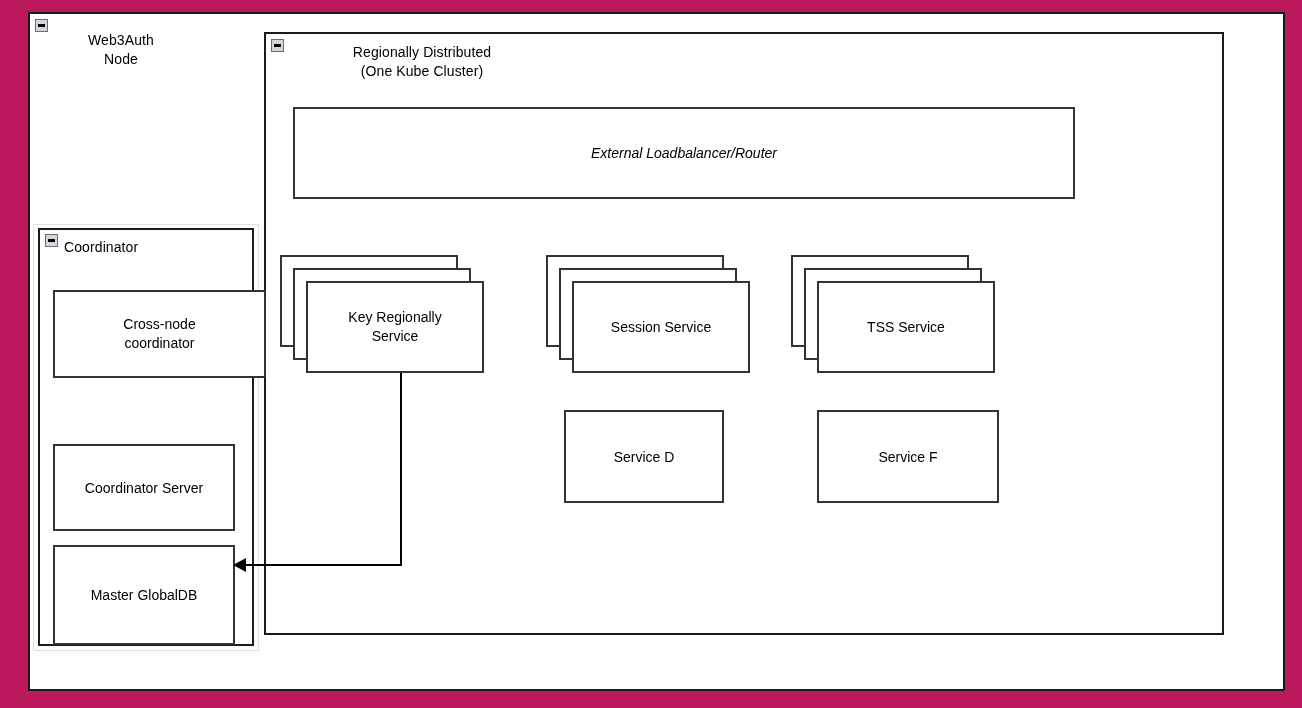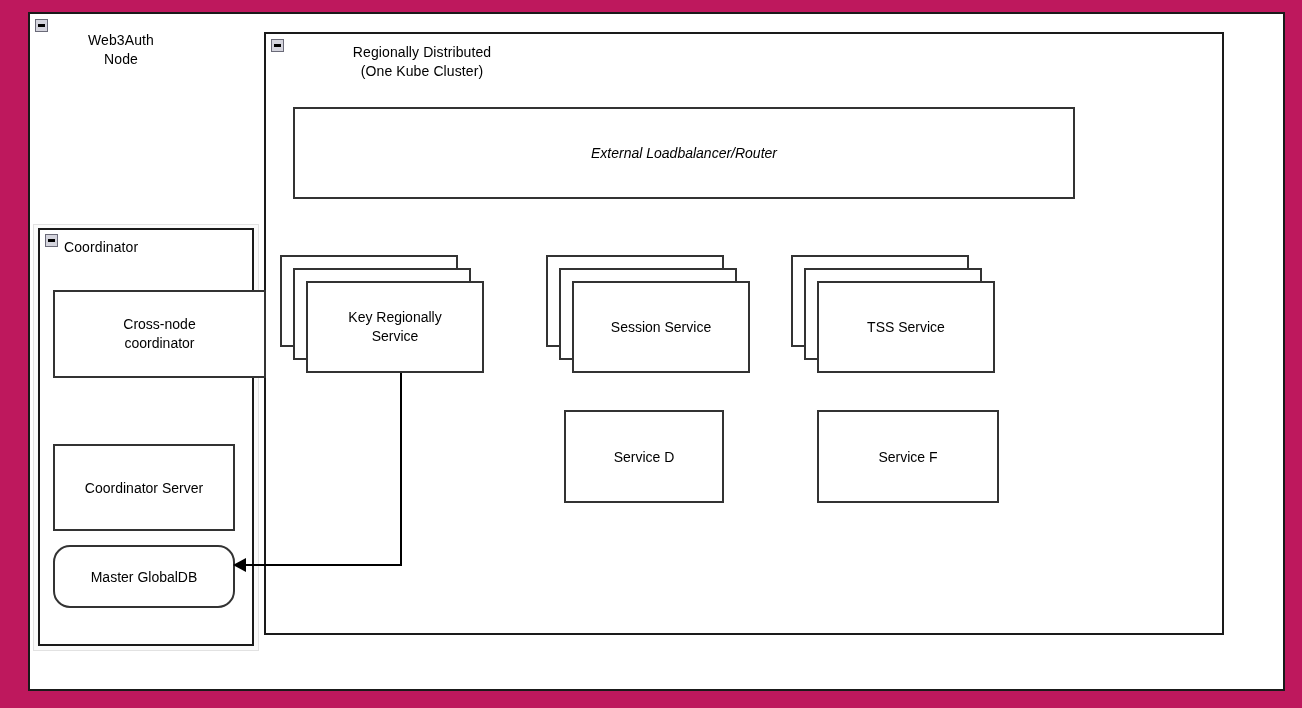--- a/index.html
+++ b/index.html
@@ -172,21 +172,21 @@
 
   <div class="box" style="left:53px; top:290px; width:213px; height:88px;">
     <div class="centered-label">Cross-node
 coordinator</div>
   </div>
 
   <div class="box" style="left:53px; top:397px; width:182px; height:87px;margin-top:47px;">
     <div class="centered-label">Coordinator Server</div>
   </div>
 
-  <div class="box" style="left:53px; top:545px; width:182px; height:63px;border-radius:17px;">
+  <div class="box" style="left:53px; top:545px; width:182px; height:100px;">
     <div class="centered-label">Master GlobalDB</div>
   </div>
 
   <div class="conn-v" style="left:400px; top:373px; height:192px;"></div>
   <div class="conn-h" style="left:244px; top:564px; width:158px;"></div>
   <div class="arrow-head" style="left:233px; top:558px;"></div>
 
 </div>
 
 </body></html>

